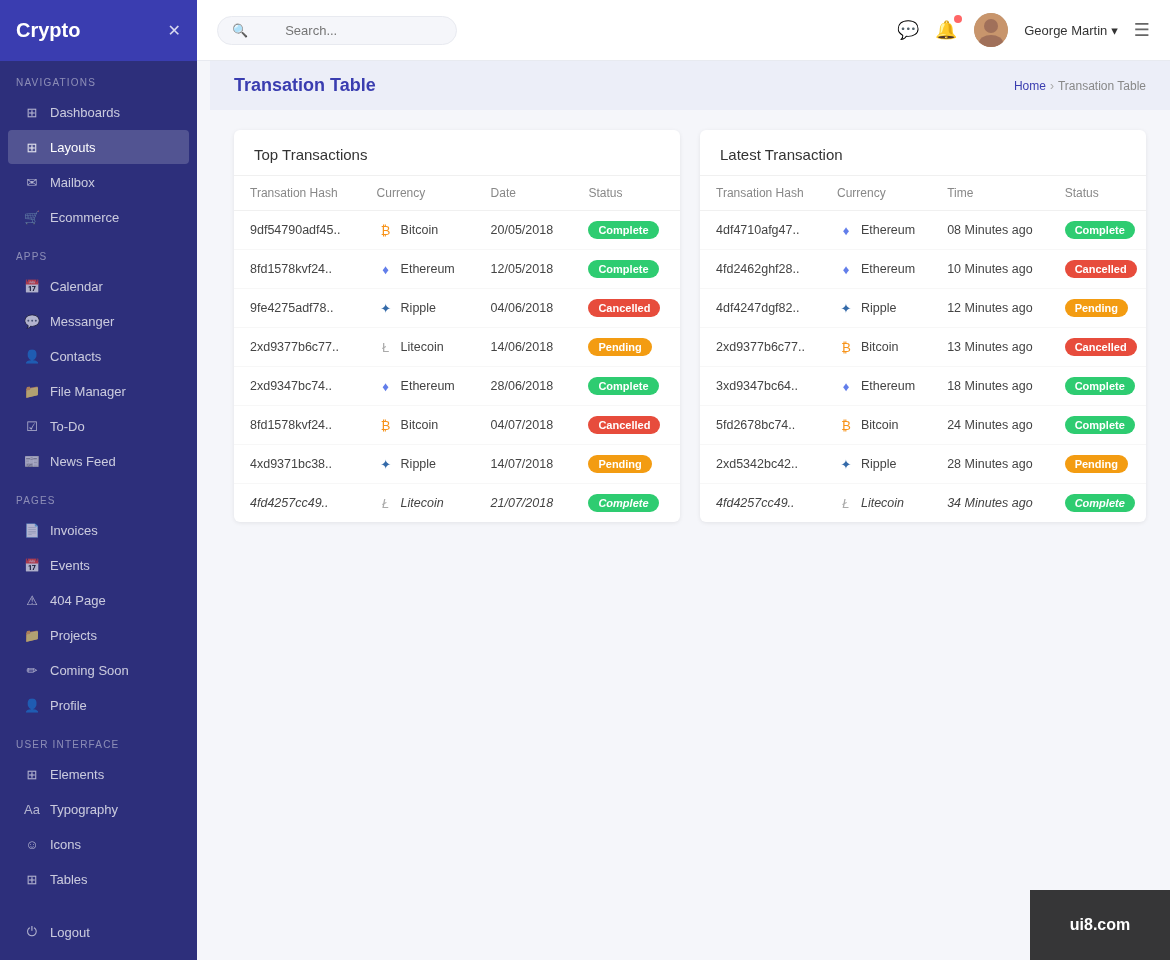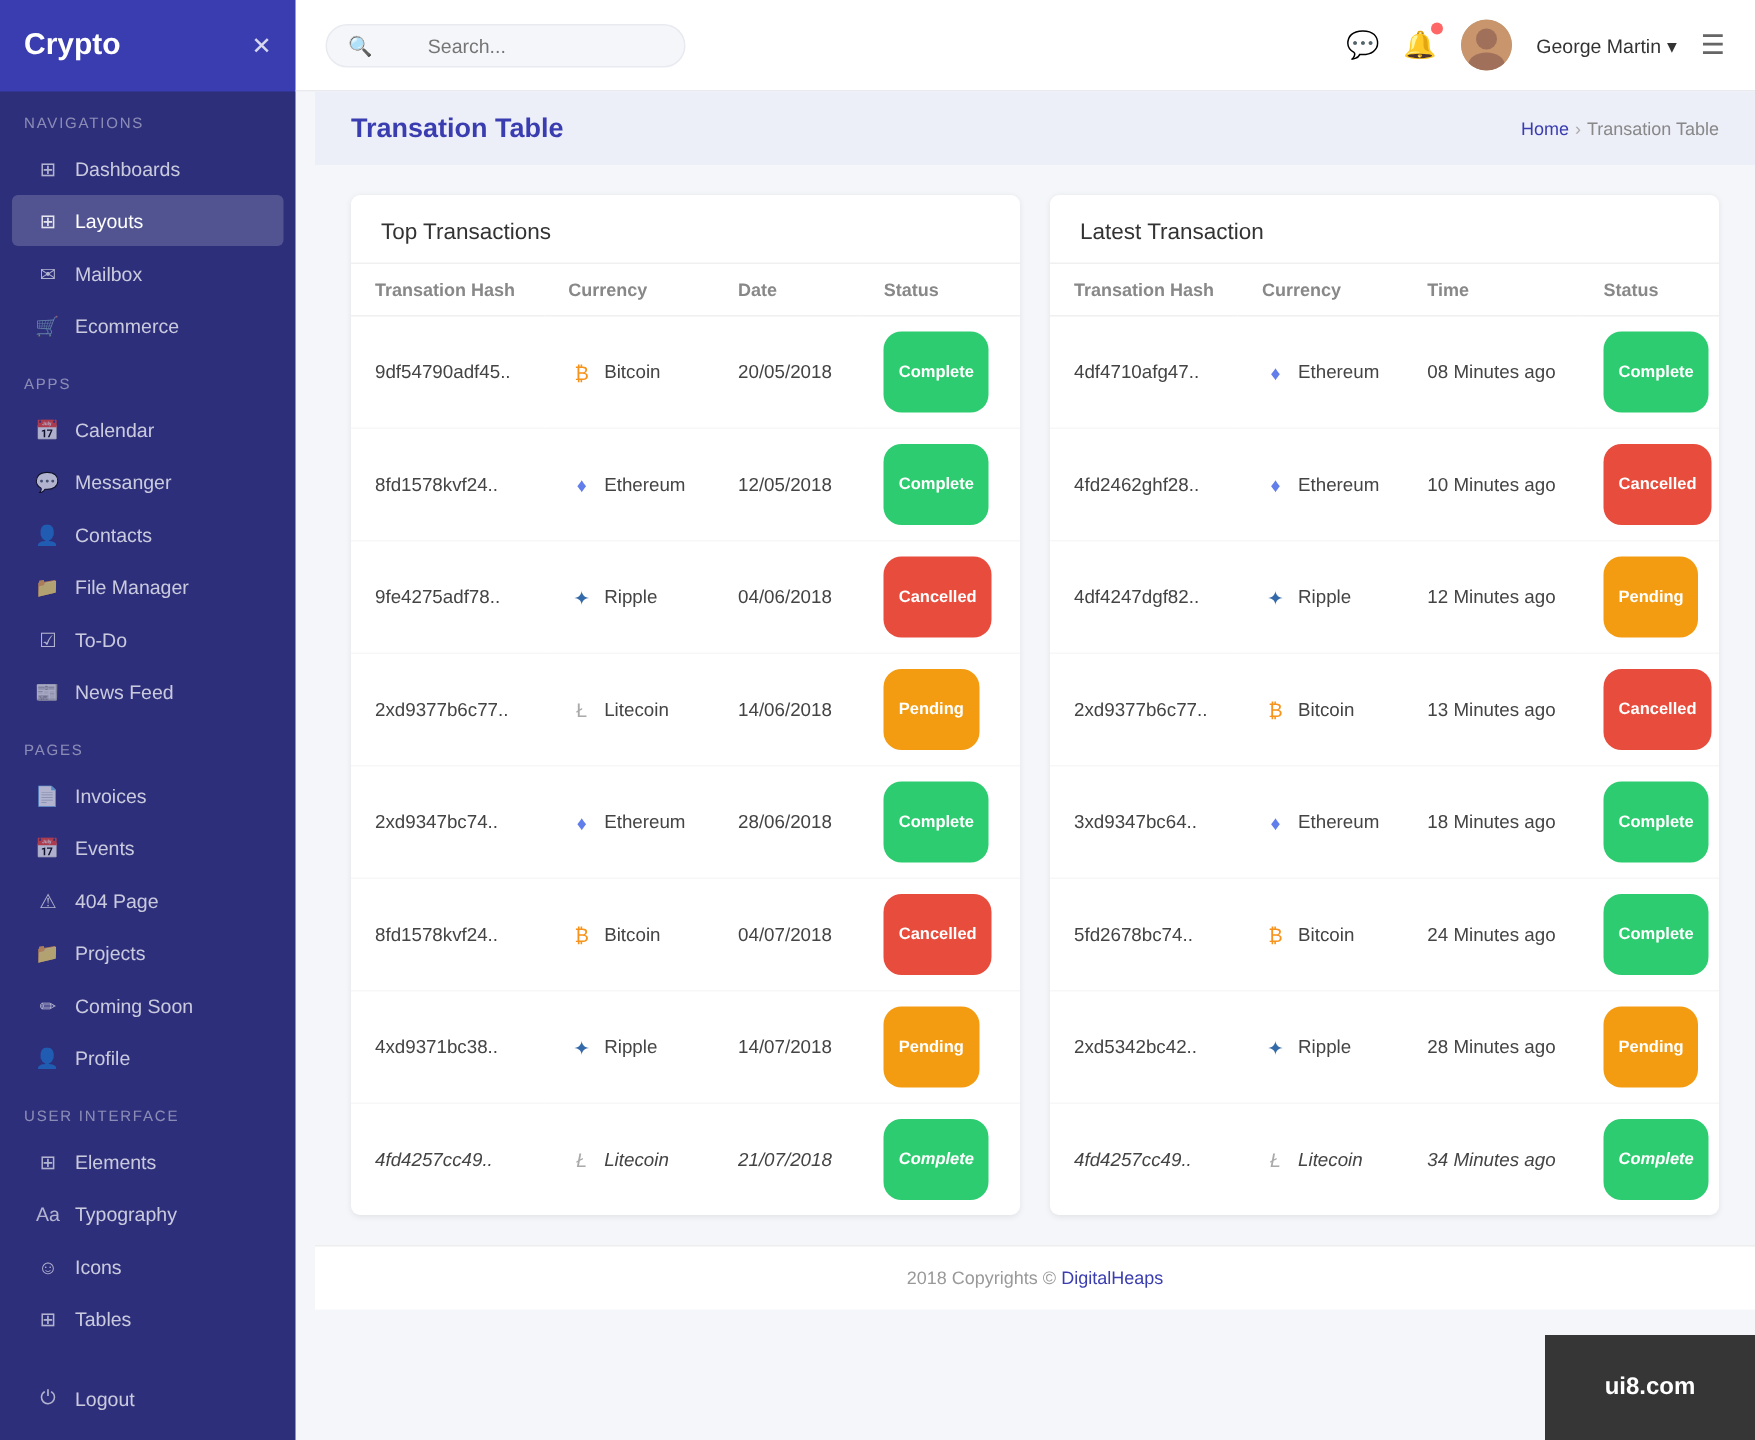--- a/index.html
+++ b/index.html
@@ -209,21 +209,21 @@
 
     table {
       width: 100%;
       border-collapse: collapse;
       font-size: 12.5px;
     }
     thead tr th {
       padding: 10px 16px;
       text-align: left;
       color: #888;
-      font-weight: 700;
+      font-weight: 400;
       font-size: 12px;
       border-bottom: 1px solid #f0f0f0;
       white-space: nowrap;
     }
     tbody tr td {
       padding: 10px 16px;
       color: #444;
       border-bottom: 1px solid #f7f7f7;
       white-space: nowrap;
     }
@@ -238,21 +238,21 @@
       width: 18px;
       height: 18px;
       display: flex;
       align-items: center;
       justify-content: center;
       font-size: 13px;
     }
 
     .status-badge {
       display: inline-block;
-      padding: 21px 10px;
+      padding: 3px 10px;
       border-radius: 12px;
       font-size: 11px;
       font-weight: 600;
       color: white;
     }
     .status-complete { background: #2ecc71; }
     .status-cancelled { background: #e74c3c; }
     .status-pending { background: #f39c12; }
 
     
@@ -629,22 +629,18 @@
                   </div>
                 </td>
                 <td>34 Minutes ago</td>
                 <td><span class="status-badge status-complete">Complete</span></td>
               </tr>
             </tbody>
         </table>
       </div>
     </div>
 
-    <div class="footer">
-      <span>2018 Copyrights © </span>
-      <a href="#">DigitalHeaps</a>
-    </div>
   </div>
 </div>
 
 <div class="watermark">
   <div class="watermark-top">ui8.com</div>
 </div>
 
 </body></html>

